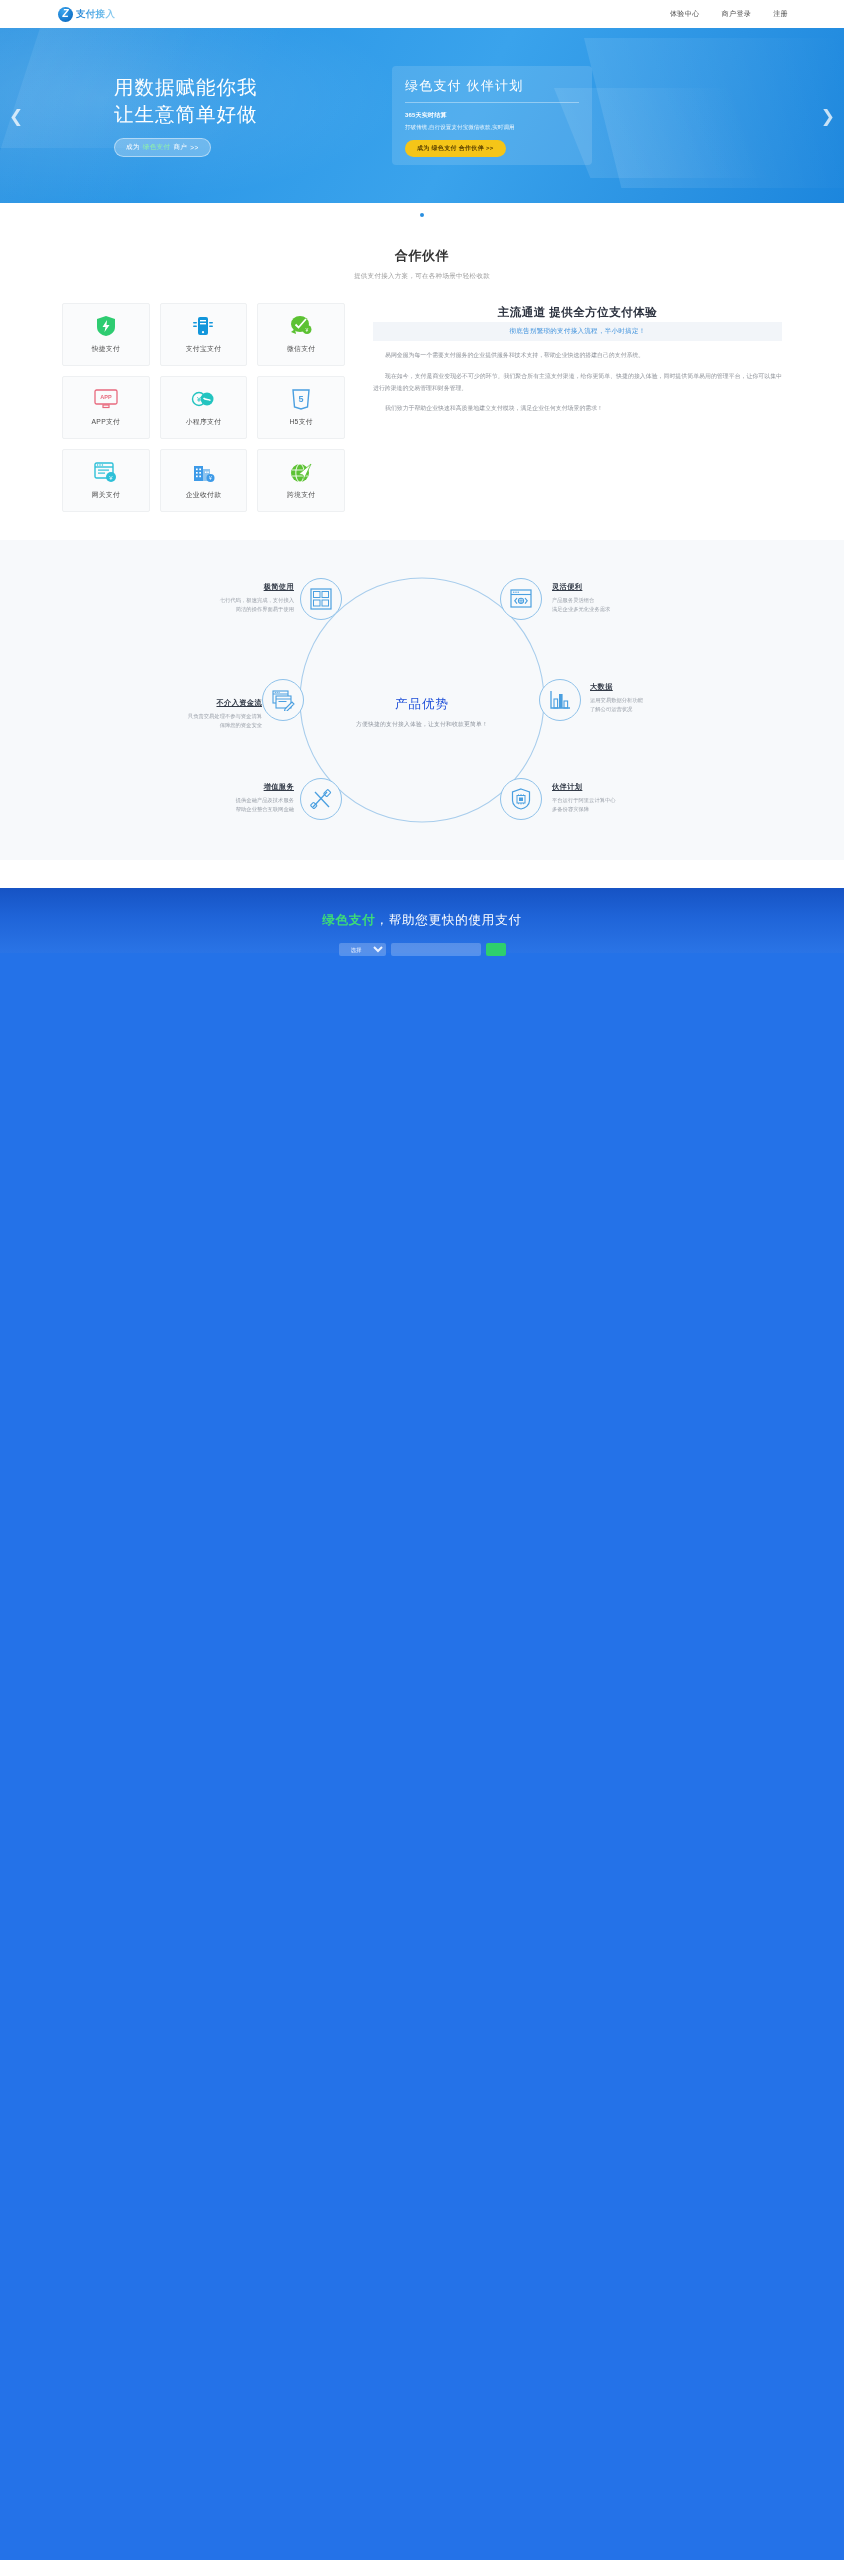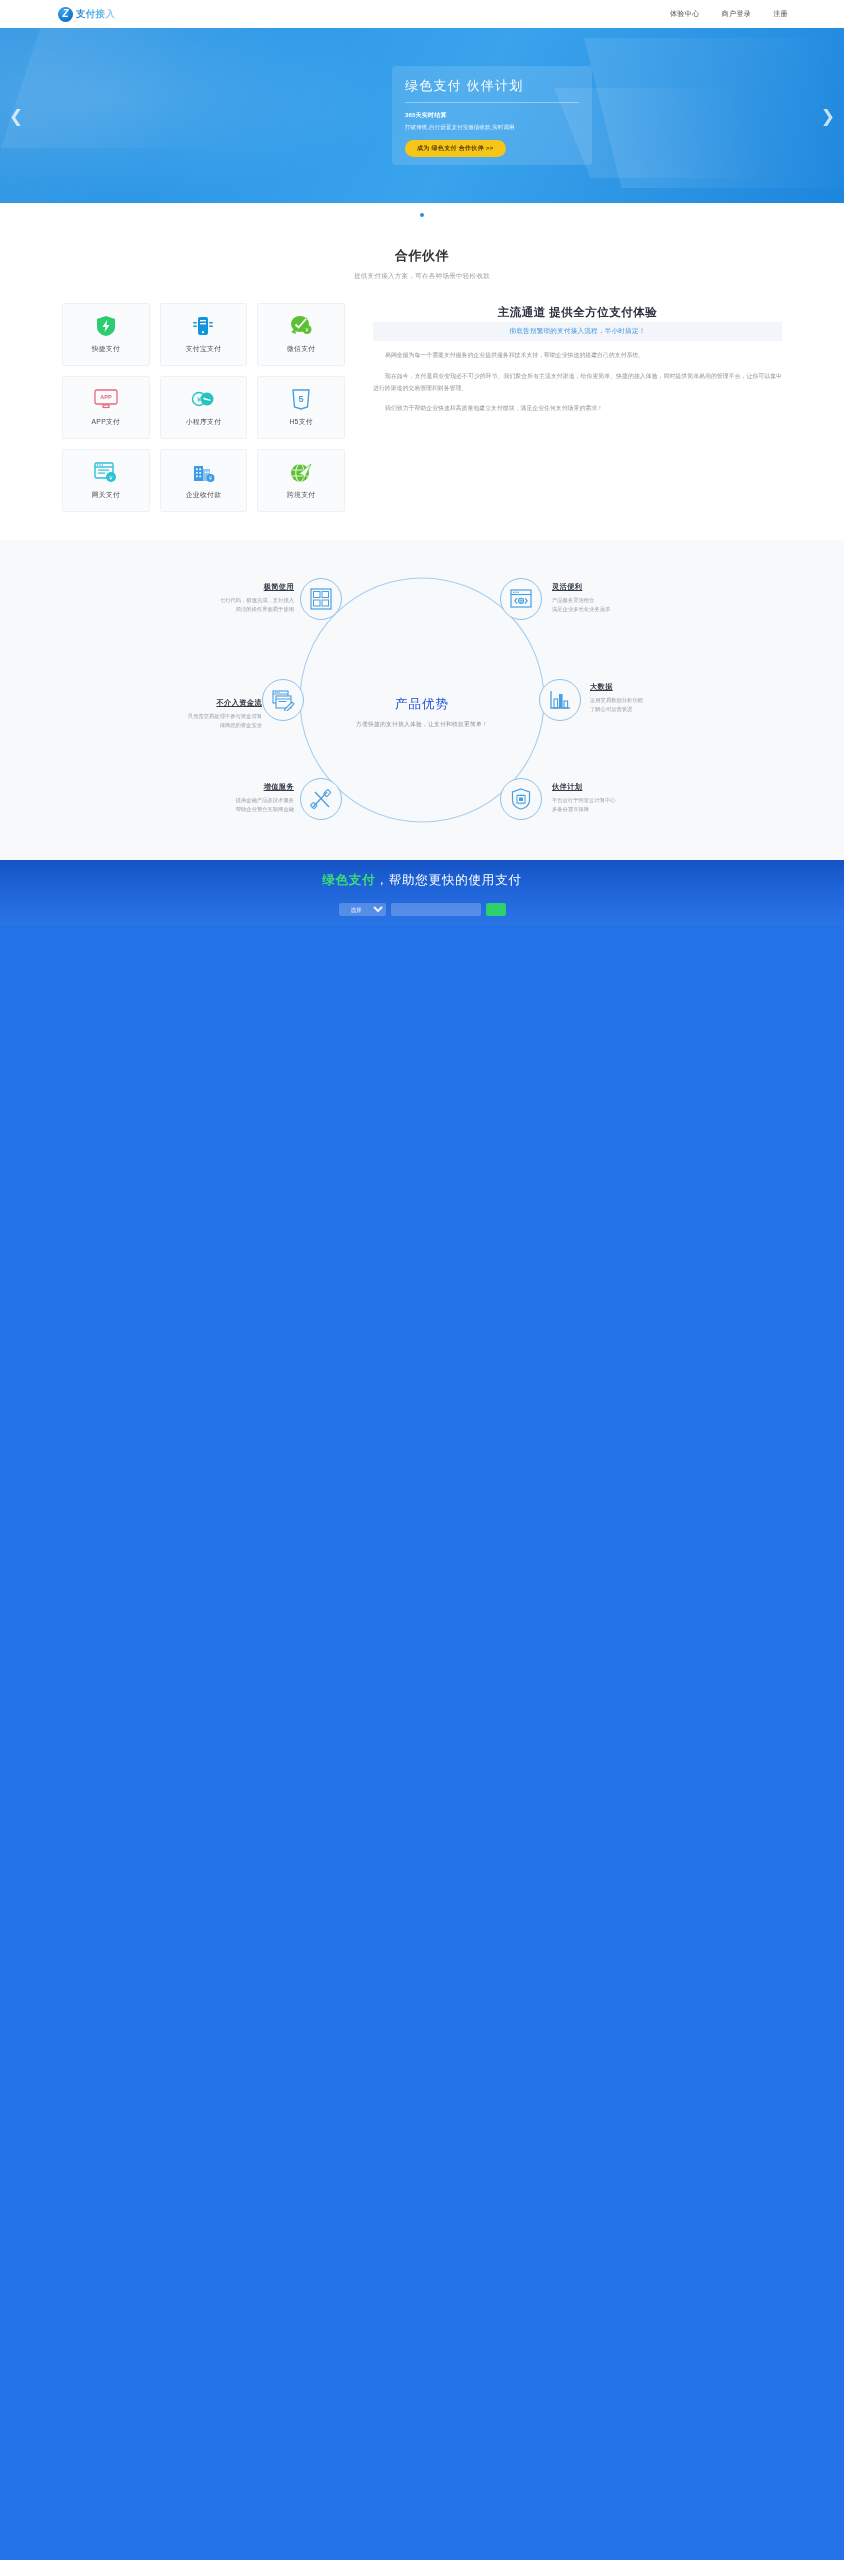--- a/index.html
+++ b/index.html
@@ -144,21 +144,21 @@
     display: flex; align-items: center; justify-content: center;
   }
   .adv-txt { position: absolute; width: 118px; }
   .adv-txt .h { font-size: 7.2px; color: #323a47; font-weight: bold; letter-spacing: .4px; text-decoration: underline; }
   .adv-txt .p { font-size: 5.3px; color: #9aa0a9; line-height: 1.75; margin-top: 4px; }
   .adv-txt.r { text-align: left; }
   .adv-txt.l { text-align: right; }
   
   .sec-cta {
     width: 844px; background: linear-gradient(180deg, #1653c4 0%, #1f64d8 45%, #2a74e6 100%);
-    padding-top: 12px; height: 65px; position: relative;
+    padding-top: 24px; height: 65px; position: relative; margin-top: 28px;
   }
   .cta-title { text-align: center; font-size: 12.5px; color: #fff; letter-spacing: .8px; }
   .cta-title .g { color: #3ddc77; font-weight: bold; }
   .cta-form {
     margin-top: 14px; display: flex; justify-content: center; align-items: center; gap: 5px;
   }
   .cta-select {
     background: rgba(255,255,255,.22); color: #eaf2ff; border: none;
     font-size: 5.5px; padding: 3px 8px; border-radius: 2px; height: 13px;
   }
@@ -191,20 +191,32 @@
   </div>
 </div>
 
 <div class="hero">
   <div class="ray r1"></div>
   <div class="ray r2"></div>
   <div class="ray r3"></div>
   <div class="ray r4"></div>
 
   <div class="hero-inner">
+    <div class="hero-left">
+      <div class="hero-h1">
+        <div>用数据赋能你我</div>
+        <div>让生意简单好做</div>
+      </div>
+      <div class="hero-btn">
+        <span>成为</span>
+        <span class="g">绿色支付</span>
+        <span>商户</span>
+        <span>&gt;&gt;</span>
+      </div>
+    </div>
 
     <div class="hero-card">
       <h2>绿色支付 伙伴计划</h2>
       <div class="rule"></div>
       <div class="sub1">365天实时结算</div>
       <div class="sub2">打破传统,自行设置支付宝微信收款,实时调用</div>
       <button class="card-btn">成为 绿色支付 合作伙伴 &gt;&gt;</button>
     </div>
   </div>
 

